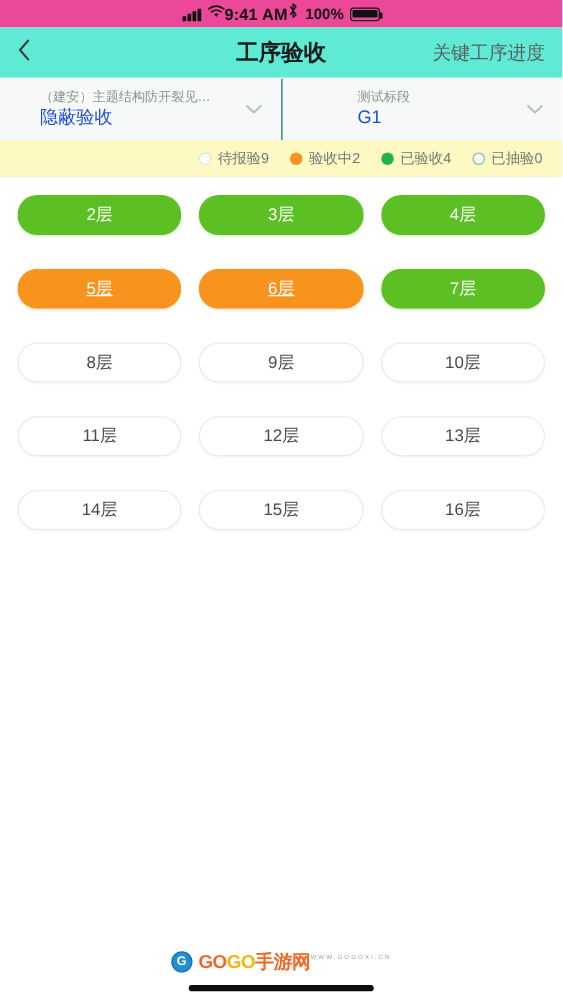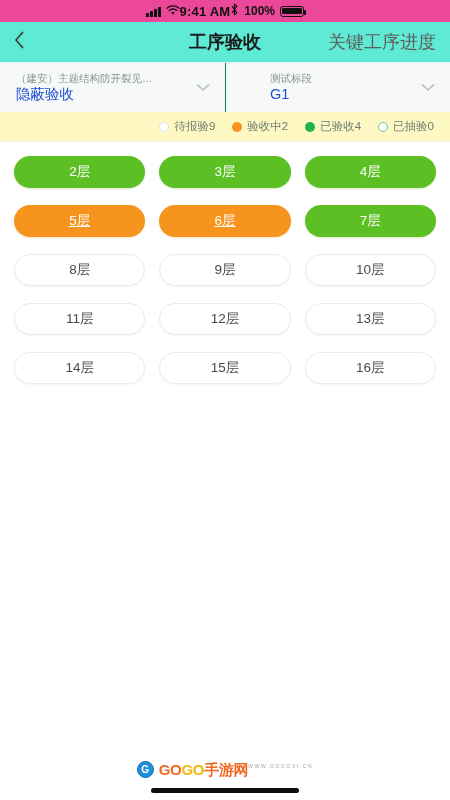--- a/index.html
+++ b/index.html
@@ -32,31 +32,31 @@
   .navbar {
     height:40px; flex:0 0 40px;
     display:flex; align-items:center; background:#5eead4;
     padding:0 14px; position:relative;justify-content:flex-end;
   }
   .nav-back { width:26px; height:30px; display:flex; align-items:center; justify-content:flex-start; cursor:pointer; }
   .nav-title {
     position:absolute; left:0; right:0; text-align:center;
     font-size:18px; font-weight:700; color:#1b1b1b; pointer-events:none;
   }
-  .nav-right { margin-left:auto; font-size:18px; color:#5e5e5e; z-index:2; cursor:pointer; }
+  .nav-right { margin-left:auto; font-size:15px; color:#5e5e5e; z-index:2; cursor:pointer; }
 
   
   .filters {
     flex:0 0 50px; height:50px;
     display:flex; align-items:stretch;
     background:#f7f9f8; border-top:1px solid #eef1f0;
   }
   .dd { flex:1 1 50%; display:flex; align-items:center; padding:5px 14px 5px 16px; min-width:0; cursor:pointer; }
   .dd + .dd { border-left:1px solid #0f766e;padding-left:44px; }
-  .dd-texts { flex:1 1 auto; min-width:0; display:flex; flex-direction:column; justify-content:center; gap:2px; }
+  .dd-texts { flex:1 1 auto; min-width:0; display:flex; flex-direction:column; justify-content:center; gap:2px;margin-left:16px; }
   .dd-label {
     font-size:10.5px; color:#8a938f; line-height:1.15;
     white-space:nowrap; overflow:hidden; text-overflow:ellipsis;
   }
   .dd-value {
     font-size:14.5px; color:#1d4ed8; line-height:1.2;
     white-space:nowrap; overflow:hidden; text-overflow:ellipsis;
   }
   .chev { flex:0 0 16px; margin-left:8px; display:flex; align-items:center; justify-content:center; }
 
@@ -65,21 +65,21 @@
     flex:0 0 30px; height:30px;
     display:flex; align-items:center; justify-content:flex-end;
     gap:17px; padding:0 16px;
     background:#fef9c3; border-bottom:1px solid #eef1f0;
   }
   .lg { display:flex; align-items:center; gap:5px; font-size:11.5px; color:#6d7a73; white-space:nowrap; }
   .dot { width:10px; height:10px; border-radius:50%; display:inline-block; flex:0 0 10px; }
 
   
   .grid-wrap { flex:1 1 auto; background:#fff; padding:14px 14px 0 14px; overflow:hidden; }
-  .grid { display:grid; grid-template-columns:repeat(3, 1fr); gap:17px 14px; }
+  .grid { display:grid; grid-template-columns:repeat(3, 1fr); gap:27px 14px; }
   .floor {
     height:32px; border-radius:17px;
     display:flex; align-items:center; justify-content:center;
     font-size:13.5px; cursor:pointer; user-select:none;
     border:1px solid transparent;
   }
   .floor.green  { background:#5cc024; color:#fff; box-shadow:0 1px 2px rgba(92,192,36,.25); }
   .floor.orange { background:#f7941e; color:#fff; box-shadow:0 1px 2px rgba(247,148,30,.25);text-decoration:underline; }
   .floor.plain  { background:#fff; color:#4a4a4a; border:1px solid #e9ecea; box-shadow:0 1px 2px rgba(0,0,0,.045); }
 

